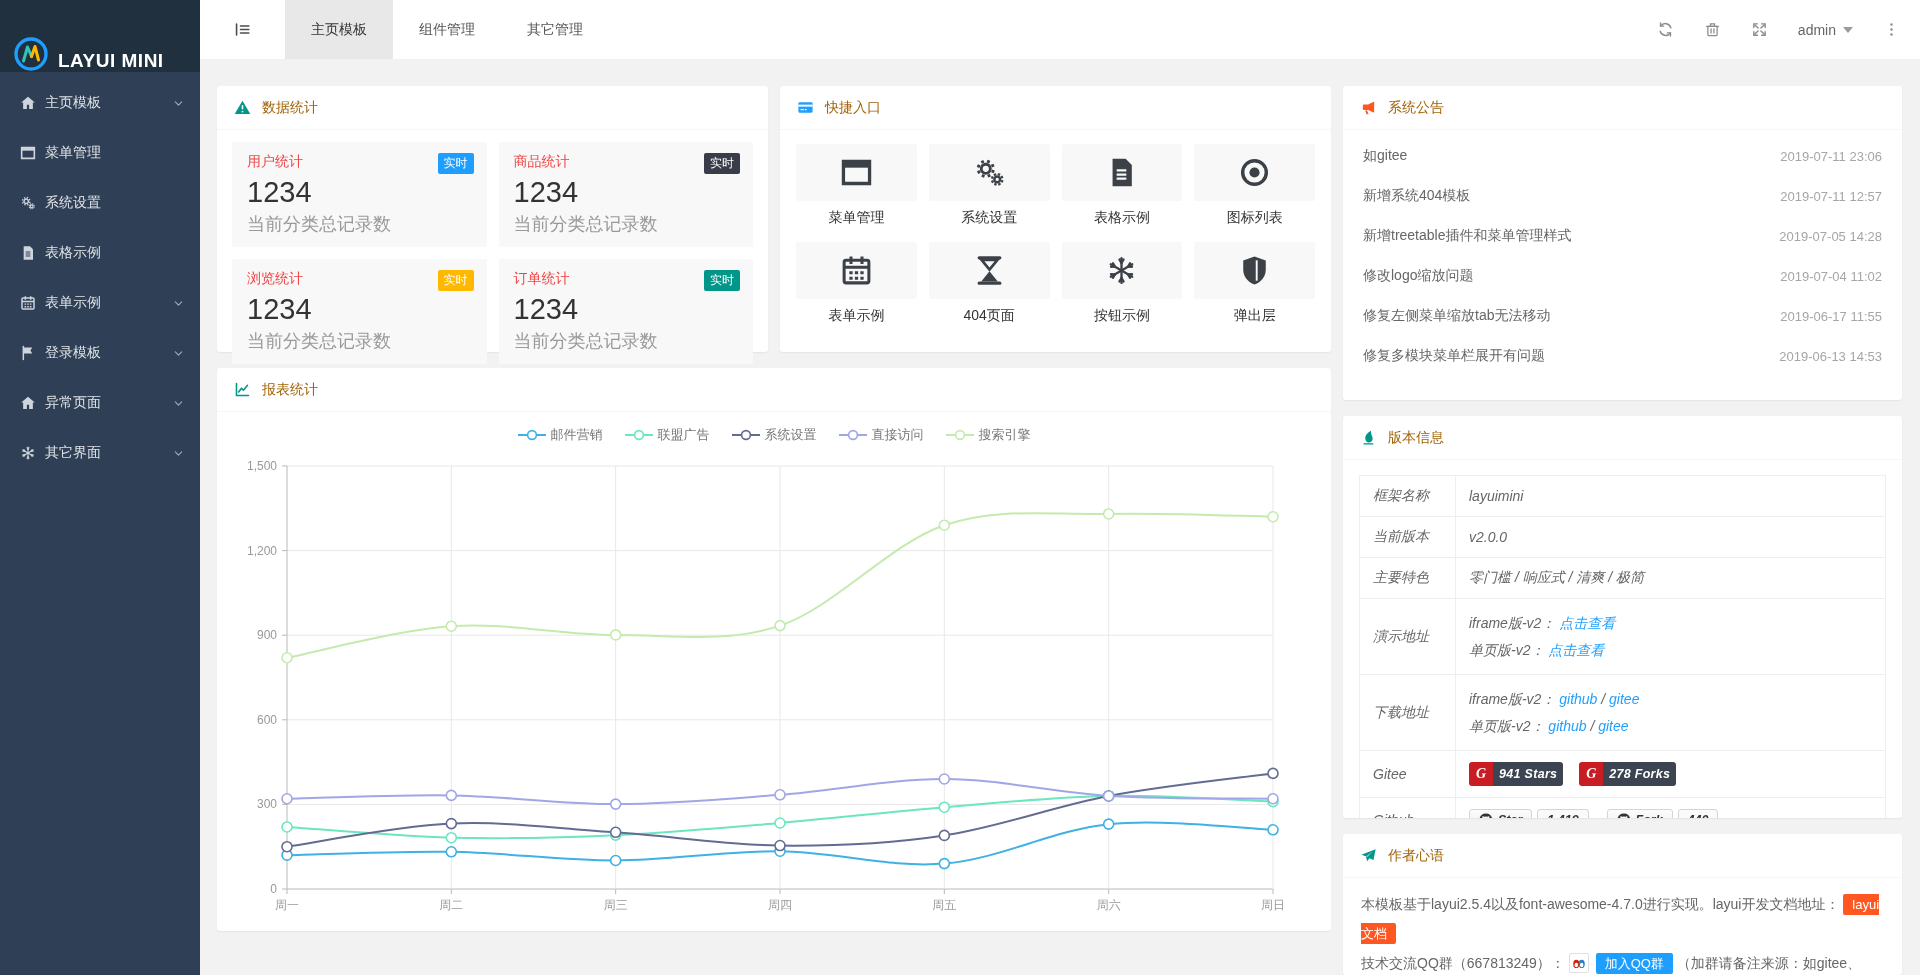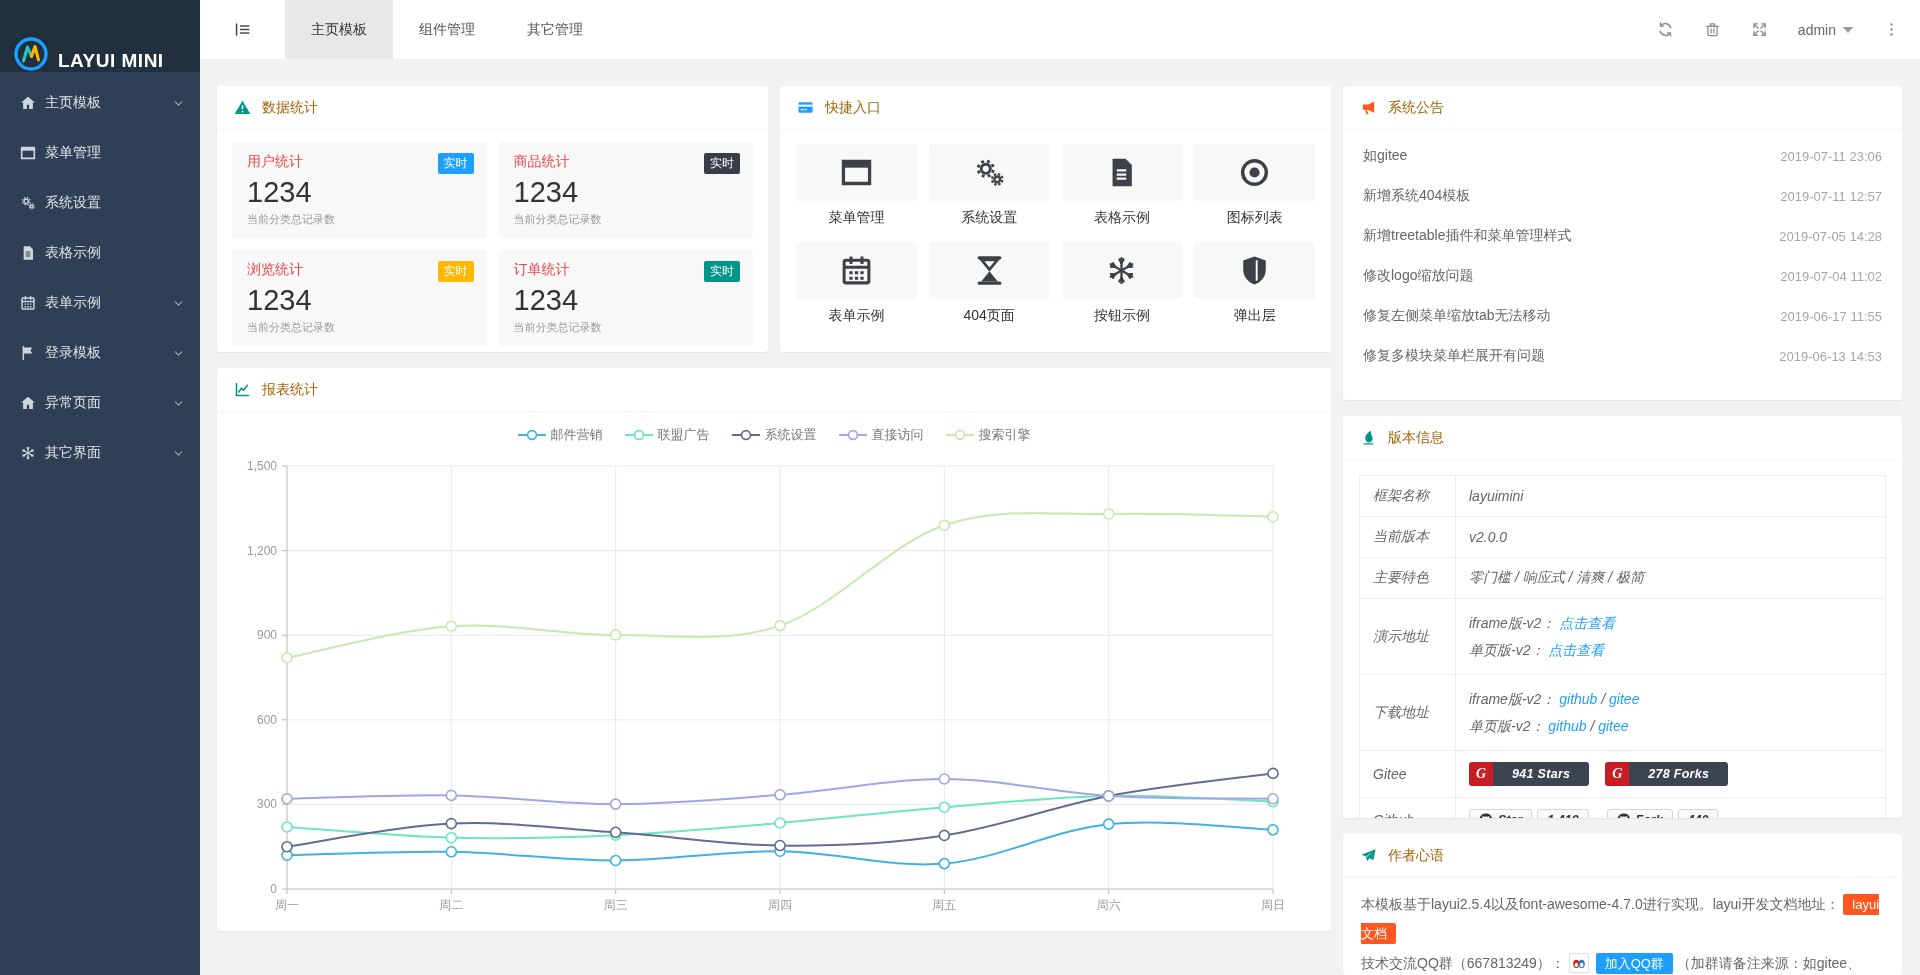--- a/index.html
+++ b/index.html
@@ -48,21 +48,21 @@
   .panel-hd .hd-icon svg { width:100%; height:100%; display:block; }
 
   
   .panel.stats, .panel.quick { flex:1; height:266px; }
   .stats-grid { padding:12px 15px; display:grid; grid-template-columns:1fr 1fr; gap:12px; }
   .stat-card { background:#f8f8f8; border-radius:2px; padding:11px 15px; position:relative; }
   .stat-title { font-size:14px; color:#ef4444; }
   .stat-badge { position:absolute; right:13px; top:11px; color:#fff; font-size:12px;
                 padding:2px 6px; border-radius:2px; }
   .stat-value { font-size:29px; color:#333; margin:5px 0 3px; }
-  .stat-caption { font-size:11px; color:#999; }
+  .stat-caption { font-size:18px; color:#999; }
 
   
   .quick-grid { padding:14px 16px; display:grid; grid-template-columns:repeat(4,1fr);
                 column-gap:12px; row-gap:15px; }
   .quick-item { cursor:pointer; text-align:center; }
   .quick-tile { background:#f8f8f8; border-radius:2px; height:57px; display:flex;
                 align-items:center; justify-content:center; color:#3c4147; --hole:#f8f8f8; }
   .quick-tile svg { width:33px; height:33px; fill:currentColor; }
   .quick-label { margin-top:8px; font-size:14px; color:#333; }
 
@@ -89,21 +89,21 @@
   table.vt td { border:1px solid #eeeeee; padding:11px 13px; vertical-align:middle; }
   td.vt-label { width:96px; color:#666; }
   .vt a, .vt .link { color:#1E9FFF; text-decoration:none; cursor:pointer; }
   .vt .two-line { line-height:1.9; }
   .gitee-badge { display:inline-flex; align-items:stretch; border-radius:3px; overflow:hidden;
                  cursor:pointer; vertical-align:middle; margin-right:12px; }
   .gitee-g { background:#c71d23; color:#fff; font-weight:bold; font-size:14px; width:24px;
              display:flex; align-items:center; justify-content:center;
              font-family:"Liberation Serif","DejaVu Serif",serif; }
   .gitee-txt { background:#3b4450; color:#fff; font-size:12.5px; font-weight:bold;
-               padding:5px 19px; letter-spacing:.3px; }
+               padding:5px 6px; letter-spacing:.3px; }
   .gh-group { display:inline-flex; align-items:center; margin-right:14px; vertical-align:middle; }
   .gh-btn { display:inline-flex; align-items:center; gap:5px; padding:3px 9px;
             border:1px solid #d5d5d5; border-radius:3px; background:linear-gradient(#fcfcfc,#eee);
             font-size:12.5px; font-weight:bold; color:#333; cursor:pointer; }
   .gh-btn svg { width:14px; height:14px; fill:#333; }
   .gh-count { padding:3px 9px; border:1px solid #d5d5d5; border-radius:3px; background:#fafafa;
               font-size:12.5px; font-weight:bold; color:#333; margin-left:5px; cursor:pointer; }
 
   
   .panel.words { flex:1; min-height:140px; overflow:hidden; }

